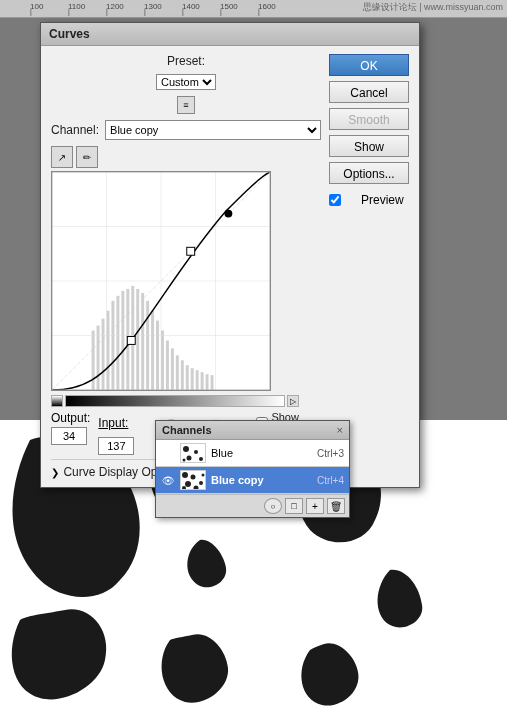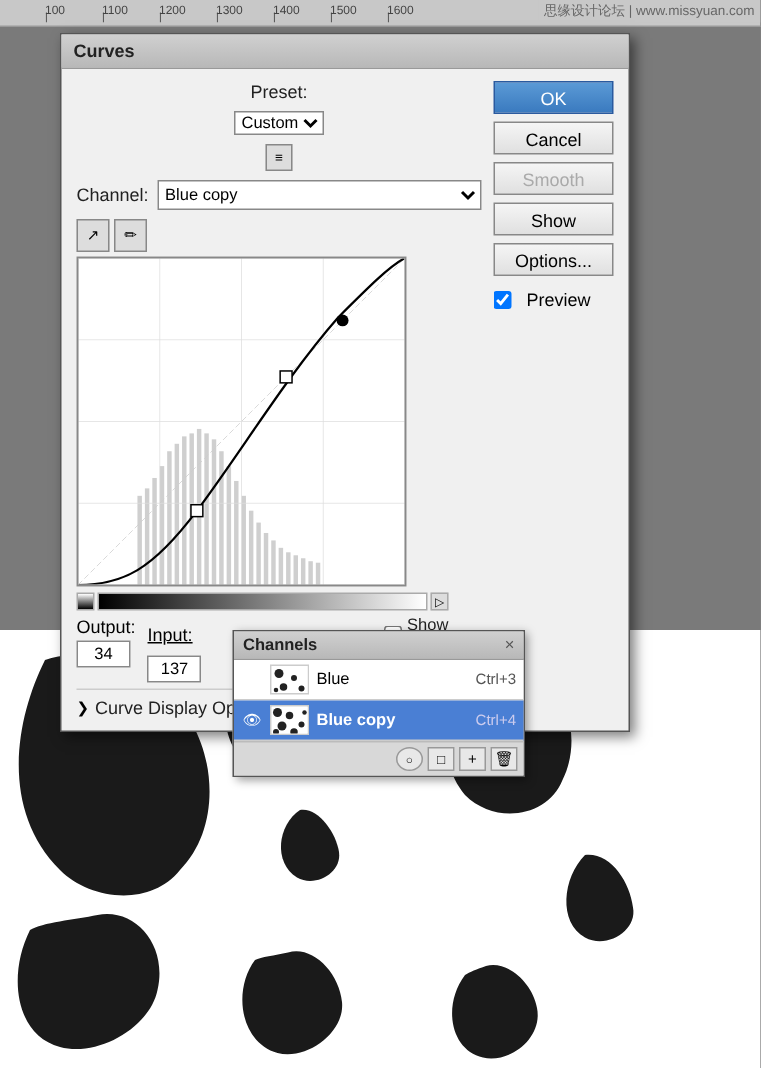--- a/index.html
+++ b/index.html
@@ -255,21 +255,21 @@
       border-color: #2a5a9f;
     }
 
     .dialog-btn.disabled {
       color: #aaa;
     }
 
     .preview-row {
       display: flex;
       align-items: center;
-      gap: 10px;
+      gap: 20px;
       font-size: 12px;
       margin-top: 4px;
     }
 
     
     .channels-panel {
       position: absolute;
       top: 420px;
       left: 155px;
       width: 195px;

